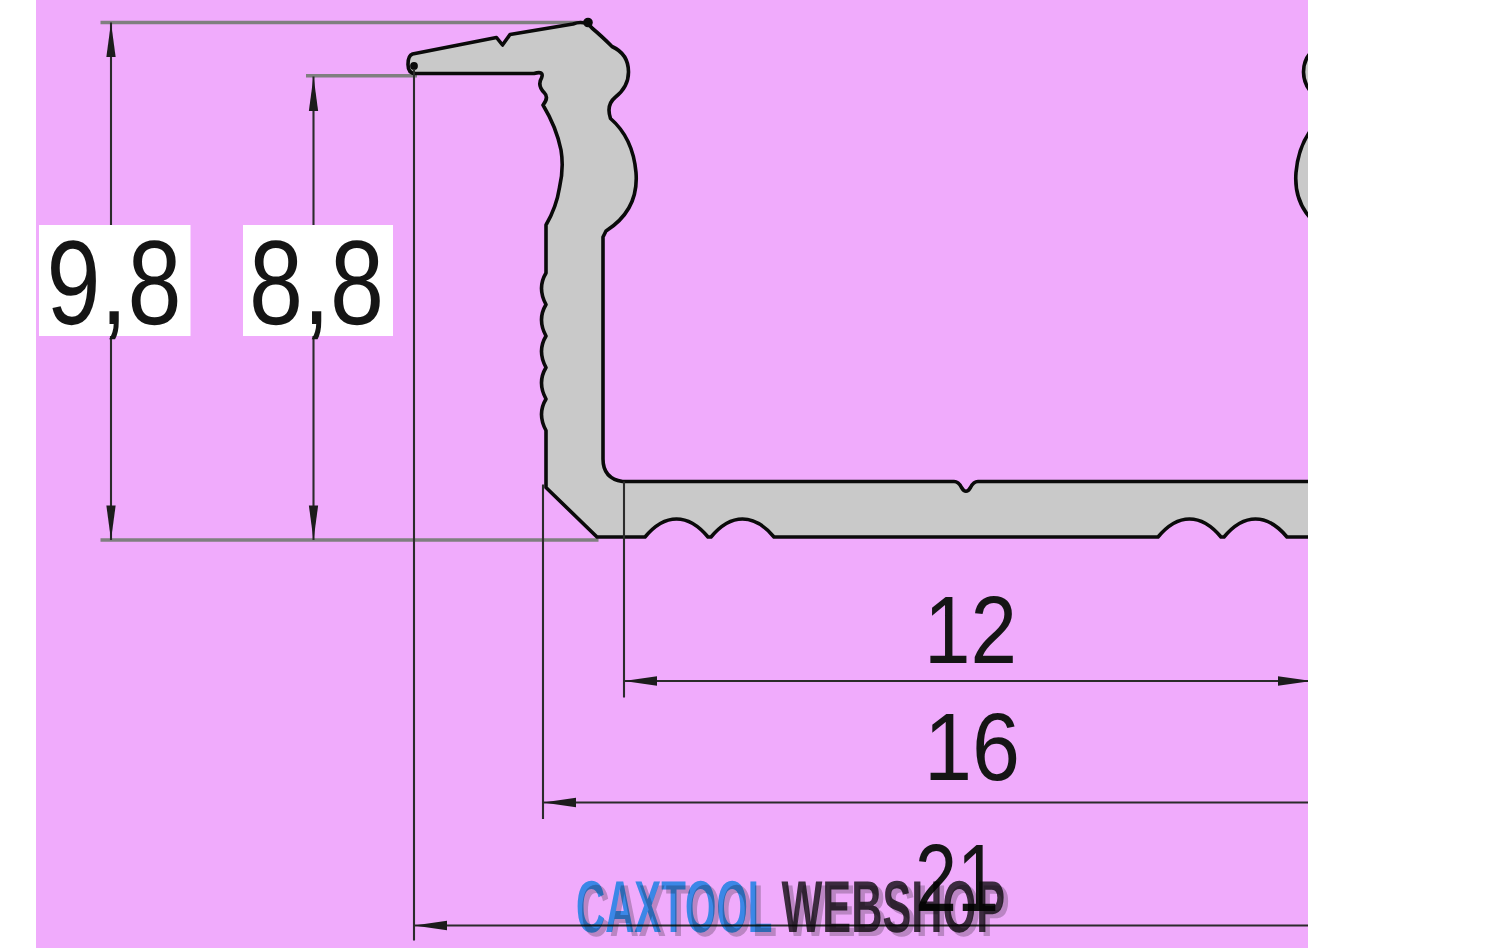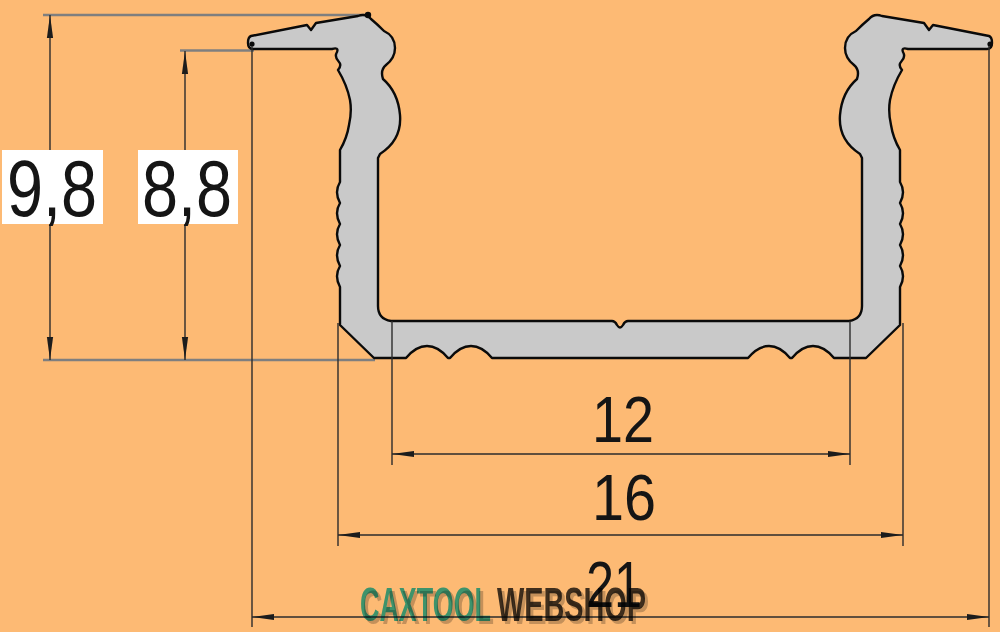--- a/index.html
+++ b/index.html
@@ -1,22 +1,23 @@
 <!DOCTYPE html>
 <html><head>
 <meta charset="utf-8">
 <style>
   html, body { margin: 0; padding: 0; background: #ffffff; }
   #stage {
     position: relative;
-    width: 1000px;
+    width: 848px;
     height: 632px;
-    background: #fdba74;
+    background: #f0abfc;
     overflow: hidden;
     font-family: "Liberation Sans", "DejaVu Sans", sans-serif;
+    margin-left: 24px;
   }
   svg { display: block; }
   .ext-thick { stroke: #7f7f7f; stroke-width: 2.4; fill: none; }
   .thin     { stroke: #2b2b2b; stroke-width: 1.4; fill: none; }
   .profile  { stroke: #0a0a0a; stroke-width: 2.4; stroke-linejoin: round; }
   .arrow    { fill: #1c1c1c; stroke: none; }
   .marker-dot { fill: #0a0a0a; stroke: none; }
   .dim-label {
     fill: #151515;
     font-family: "Liberation Sans", "DejaVu Sans", sans-serif;

